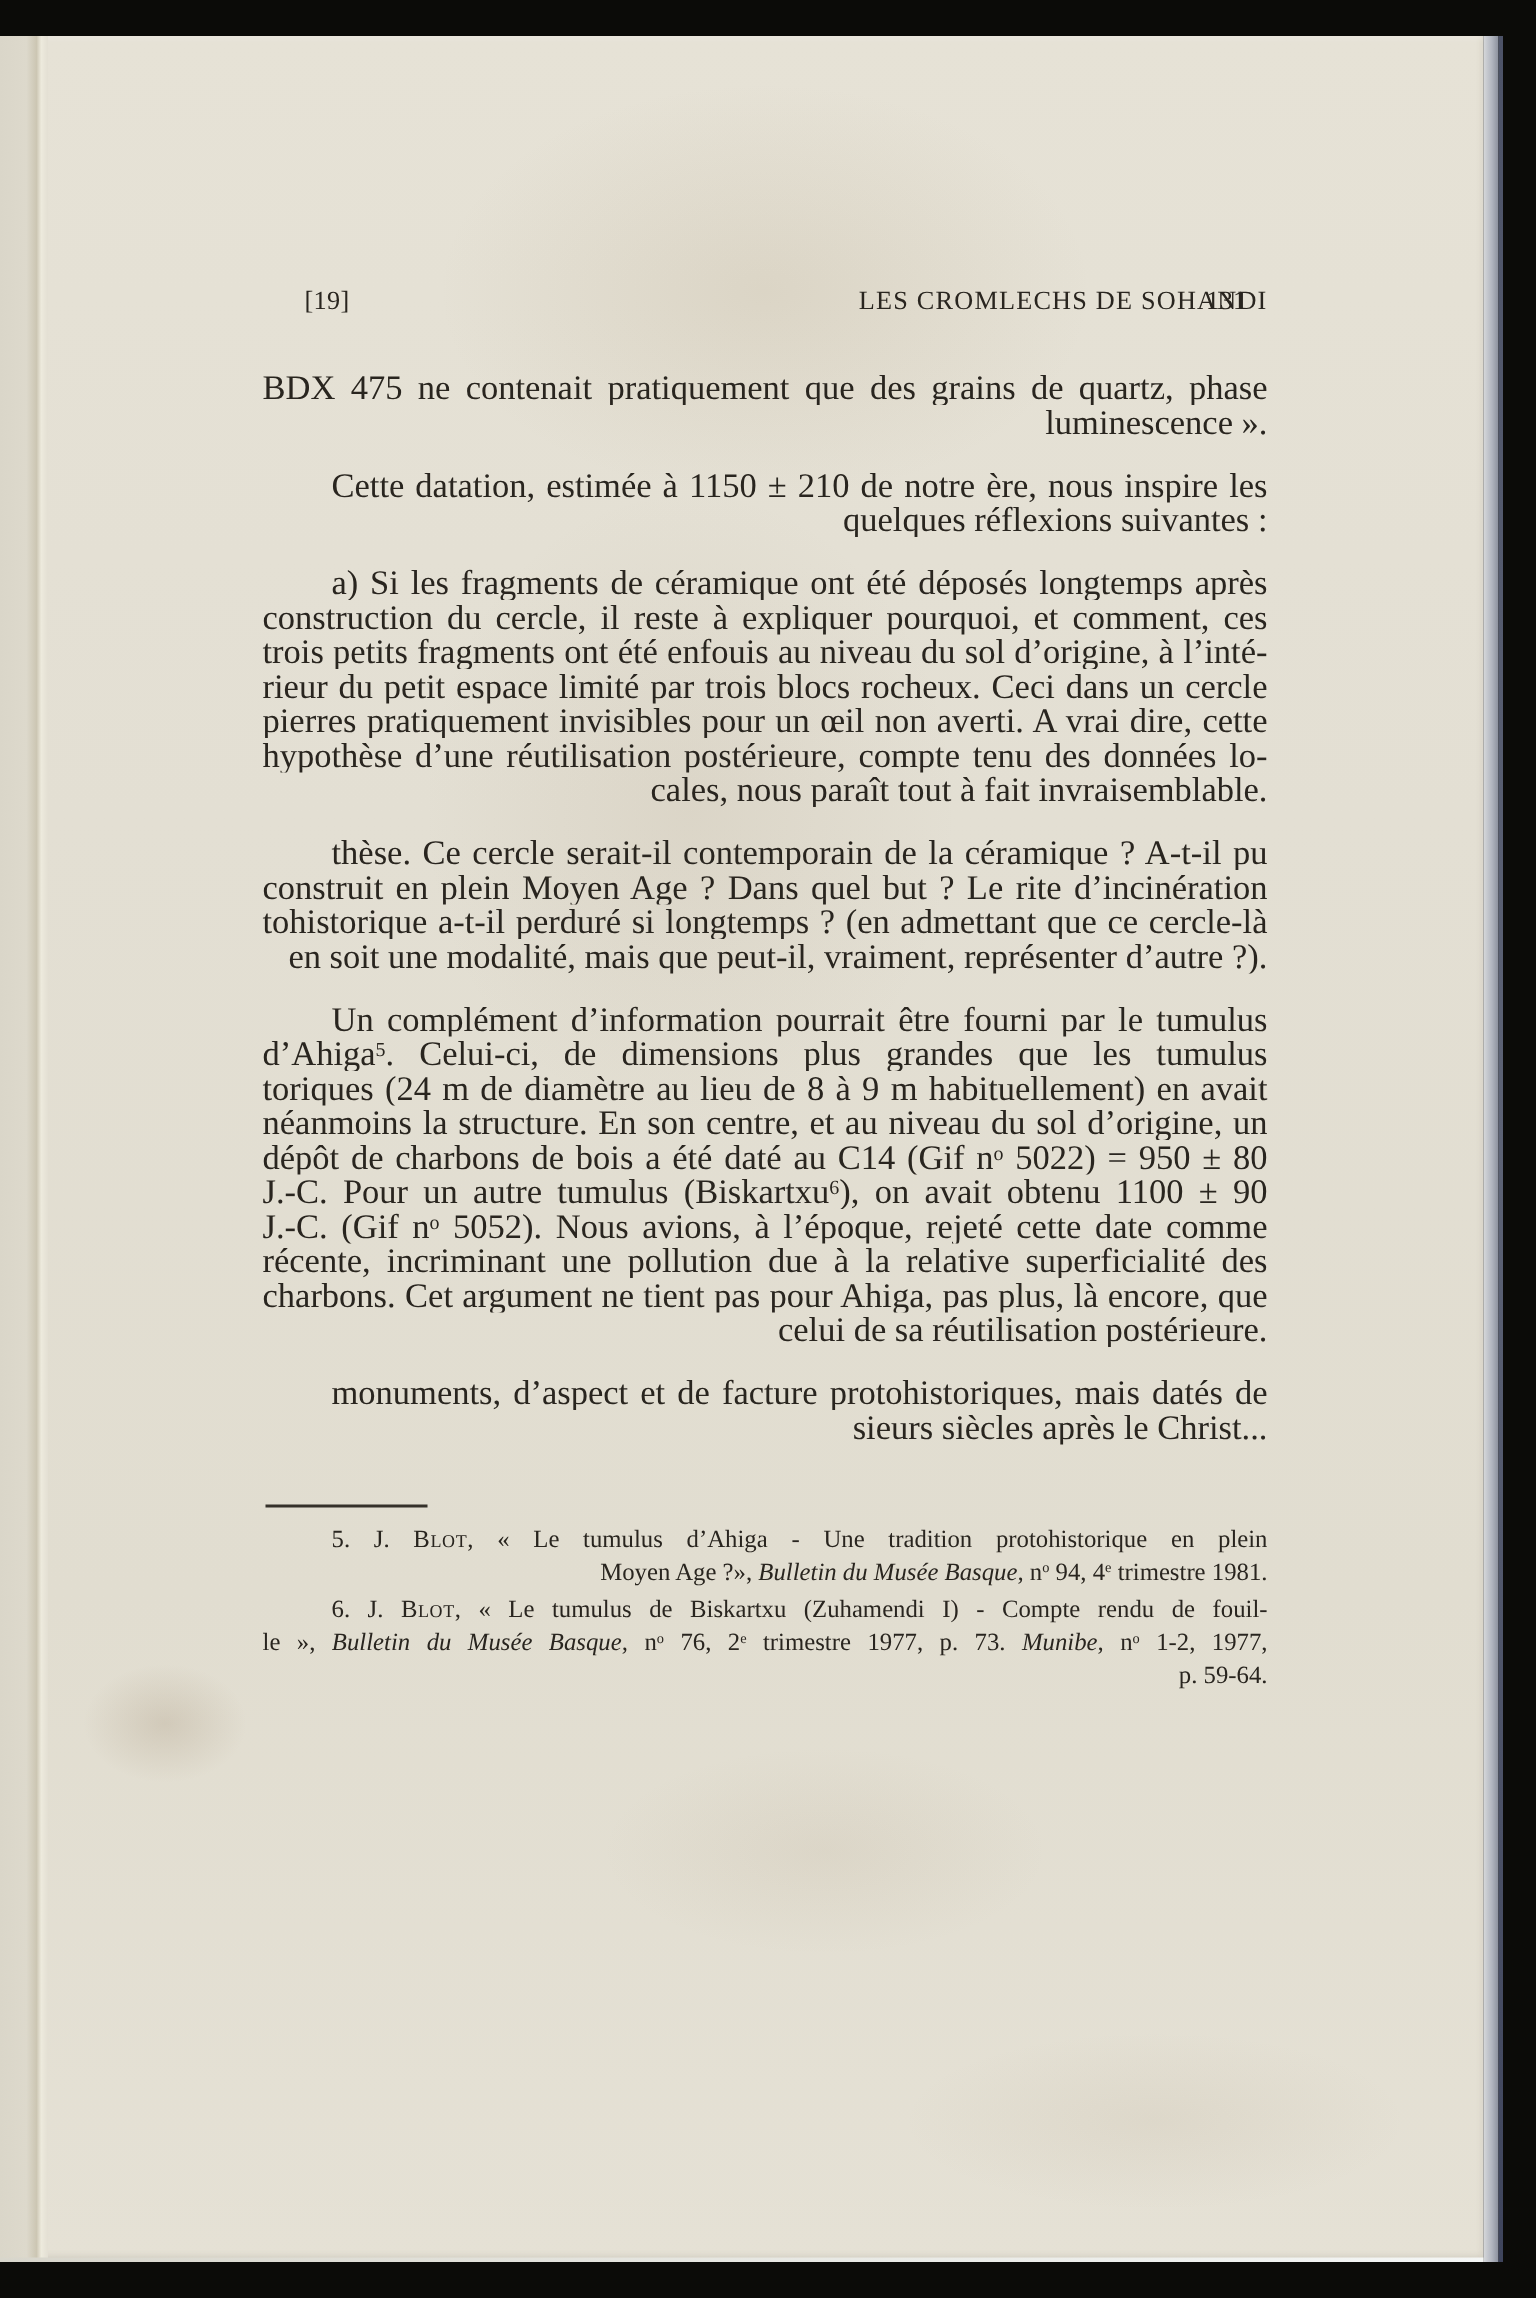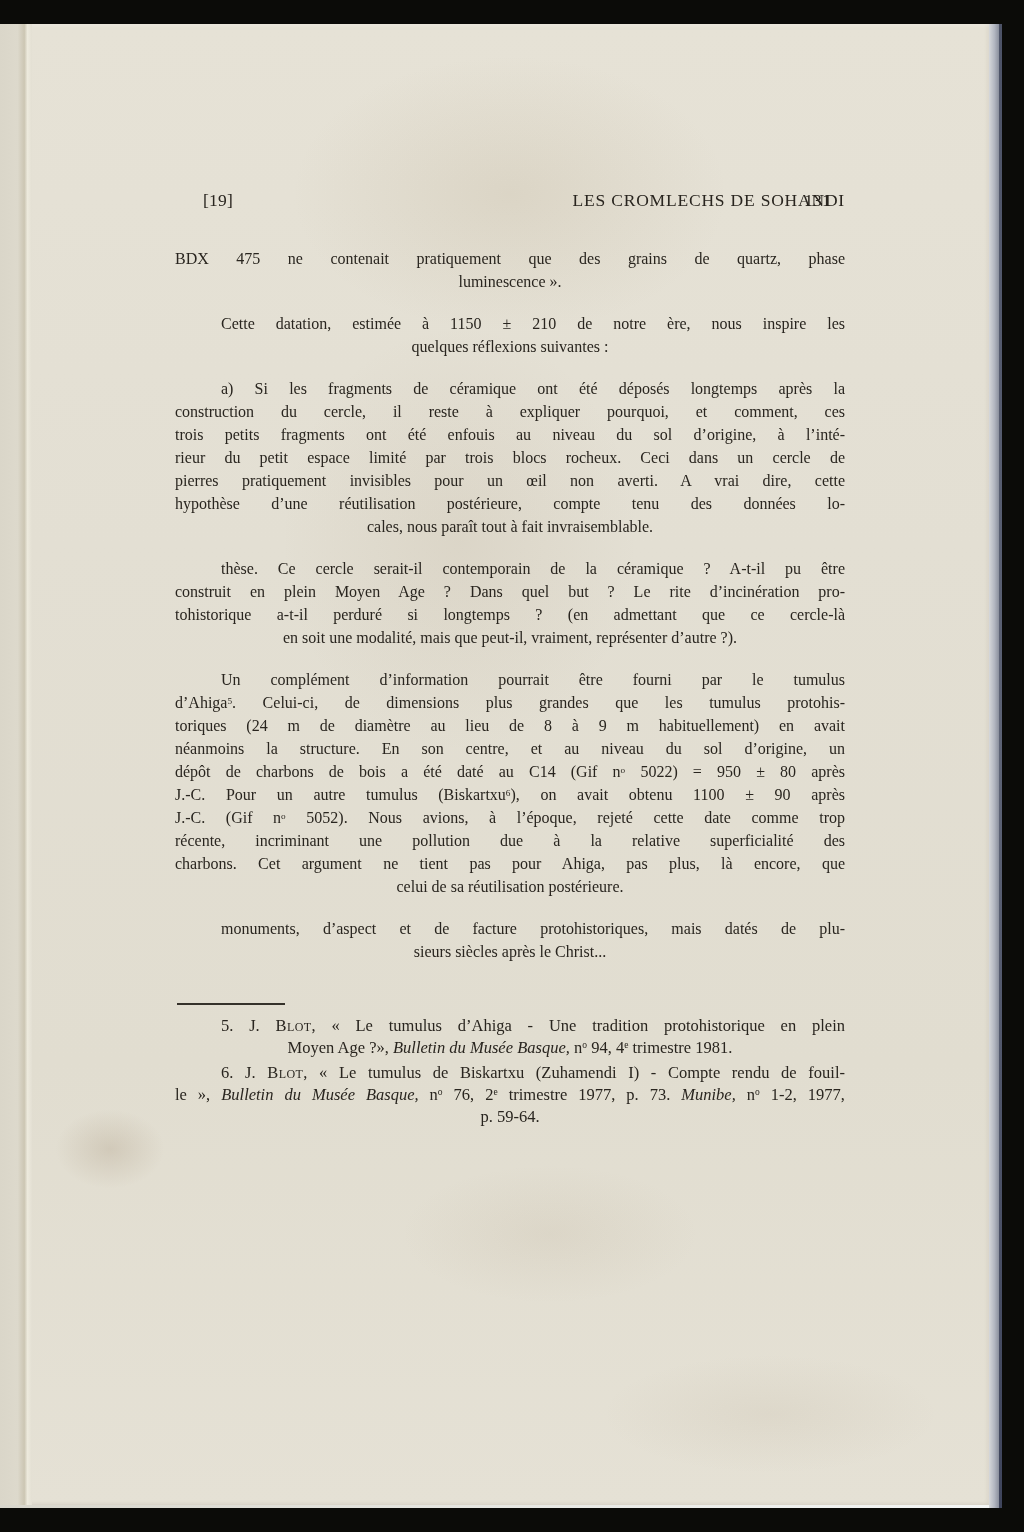--- a/index.html
+++ b/index.html
@@ -52,26 +52,26 @@
     position:absolute;left:175px;top:166px;width:670px;
     color:#29251f;
   }
   .pagehead{
     position:relative;height:24px;
     font-size:17.5px;letter-spacing:.2px;
   }
   .head-ref{position:absolute;left:12px;top:0;margin-left:16px;}
   .head-title{position:absolute;left:12px;right:0;top:0;text-align:right;letter-spacing:.8px;}
   .head-num{position:absolute;right:14px;top:0;}
-  .bodytext{font-size:16px;line-height:23px;}
+  .bodytext{font-size:23px;line-height:23px;}
   .para{margin-top:19px;}
   .para:first-child{margin-top:33px;}
   .line{height:23px;overflow:hidden;}
   .jline{text-align:justify;text-align-last:justify;}
-  .lastline{text-align:center;}
+  .lastline{text-align:right;}
   .para.indent .line:first-child{text-indent:46px;}
   .seg-sup{font-size:58%;position:relative;top:-.48em;letter-spacing:0;}
   .seg-i{font-style:italic;}
   .seg-sc{font-variant:small-caps;letter-spacing:.4px;}
   .fnrule{width:108px;height:2px;background:#35312a;margin-top:40px;margin-left:2px;}
   .footnotes{margin-top:10px;font-size:16.5px;line-height:22px;}
   .fnpara{margin-top:0;}
   .fnpara + .fnpara{margin-top:3px;}
   .footnotes .line{height:22px;}
   .fnpara.indent .line:first-child{text-indent:46px;font-family:Liberation Serif, serif;}

